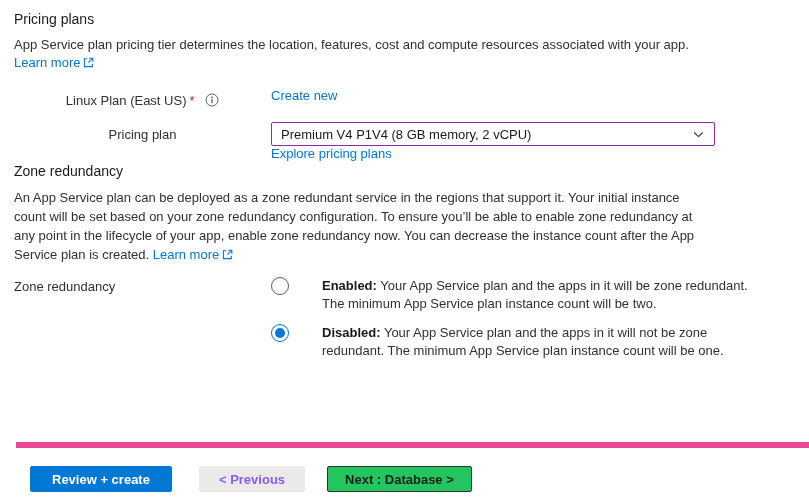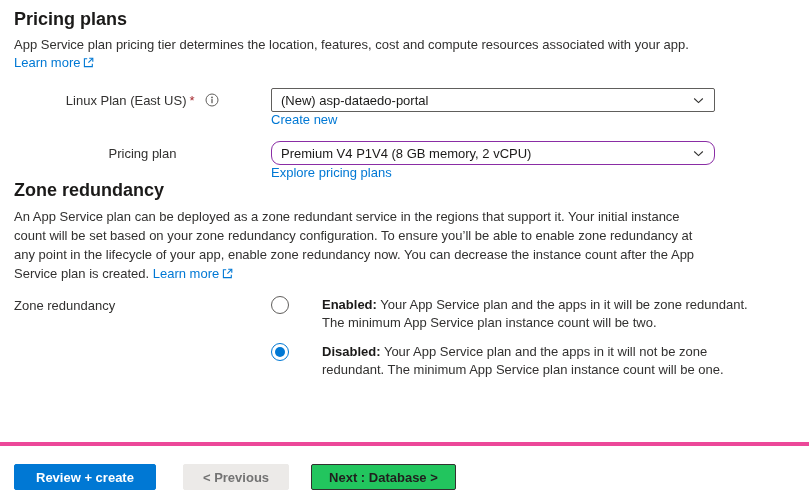--- a/index.html
+++ b/index.html
@@ -10,22 +10,22 @@
     background: #ffffff;
     font-family: "Liberation Sans", "DejaVu Sans", sans-serif;
     font-size: 13px;
     color: #323130;
     overflow: hidden;
   }
   .content { position: absolute; top: 10px; left: 14px; right: 14px; }
 
   h1.section-title {
     margin: 0;
-    font-size: 18px;
-    font-weight: bold;
+    font-size: 14px;
+    font-weight: normal;
     color: #1b1a19;
     line-height: 19px;
   }
   .section-desc {
     margin: 7px 0 0 0;
     max-width: 695px;
     line-height: 17px;
     color: #323130;
   }
   .link {
@@ -58,21 +58,21 @@
     border: 1px solid #605e5c;
     border-radius: 2px;
     background: #ffffff;
     display: flex;
     align-items: center;
     justify-content: space-between;
     padding: 0 9px;
     cursor: pointer;
     color: #1b1a19;
   }
-  .combobox.dirty { border-color: #8a2da5; border-radius: 9px; }
+  .combobox.dirty { border-color: #8a2da5; }
   .combobox .chevron { flex: none; margin-left: 8px; display: flex; }
   .under-link { display: inline-block; line-height: 16px; }
 
   .zone-heading { margin-top: 31px; }
   .zone-desc { max-width: 695px; line-height: 19px; }
 
   .zone-row {
     display: grid;
     grid-template-columns: 257px 1fr;
     margin-top: 13px;
@@ -104,22 +104,22 @@
     left: 3px; top: 3px;
     width: 10px; height: 10px;
     border-radius: 50%;
     background: #0078d4;
   }
   .radio-text { max-width: 432px; line-height: 18px; color: #323130; }
   .radio-text b { color: #1b1a19; }
 
   .footer {
     position: absolute;
-    left: 0; right: 0; top: 442px;
-    border-top: 4px solid #ec4899;
+    left: 16px; right: 0; top: 442px;
+    border-top: 6px solid #ec4899;
     padding: 18px 0 0 14px;
     display: flex;
     align-items: center;
   }
   .btn {
     height: 26px;
     font-family: inherit;
     font-size: 13px;
     font-weight: 600;
     border-radius: 2px;
@@ -129,21 +129,21 @@
   }
   .btn-primary {
     background: #0078d4;
     border: 1px solid #0078d4;
     color: #ffffff;
     padding: 0 21px;
   }
   .btn-disabled {
     background: #eceae8;
     border: 1px solid #eceae8;
-    color: #737373;
+    color: #8b5cf6;
     cursor: default;
     margin-left: 27px;
     padding: 0 19px;
   }
   .btn-secondary {
     background: #22c55e;
     border: 1px solid #323130;
     color: #201f1e;
     margin-left: 22px;
     padding: 0 17px;
@@ -168,28 +168,20 @@
   <div class="form-row">
     <div class="field-label">
       <span>Linux Plan (East US)</span><span class="required">*</span>
       <svg class="info-icon" width="14" height="14" viewBox="0 0 14 14">
           <circle cx="7" cy="7" r="6" fill="none" stroke="#605e5c" stroke-width="1"></circle>
           <circle cx="7" cy="4.4" r="0.9" fill="#605e5c"></circle>
           <rect x="6.35" y="6" width="1.3" height="4.3" rx="0.6" fill="#605e5c"></rect>
         </svg>
     </div>
     <div>
-      <div class="combobox">
-        <span>(New) asp-dataedo-portal</span>
-        <span class="chevron">
-            <svg width="13" height="13" viewBox="0 0 13 13">
-              <path d="M2.2 4.5 L6.5 8.6 L10.8 4.5" fill="none" stroke="#323130" stroke-width="1.1"></path>
-            </svg>
-          </span>
-      </div>
       <a class="link under-link">Create new</a>
     </div>
   </div>
 
   <div class="form-row" style="margin-top:13px">
     <div class="field-label">Pricing plan</div>
     <div>
       <div class="combobox dirty">
         <span>Premium V4 P1V4 (8 GB memory, 2 vCPU)</span>
         <span class="chevron">

